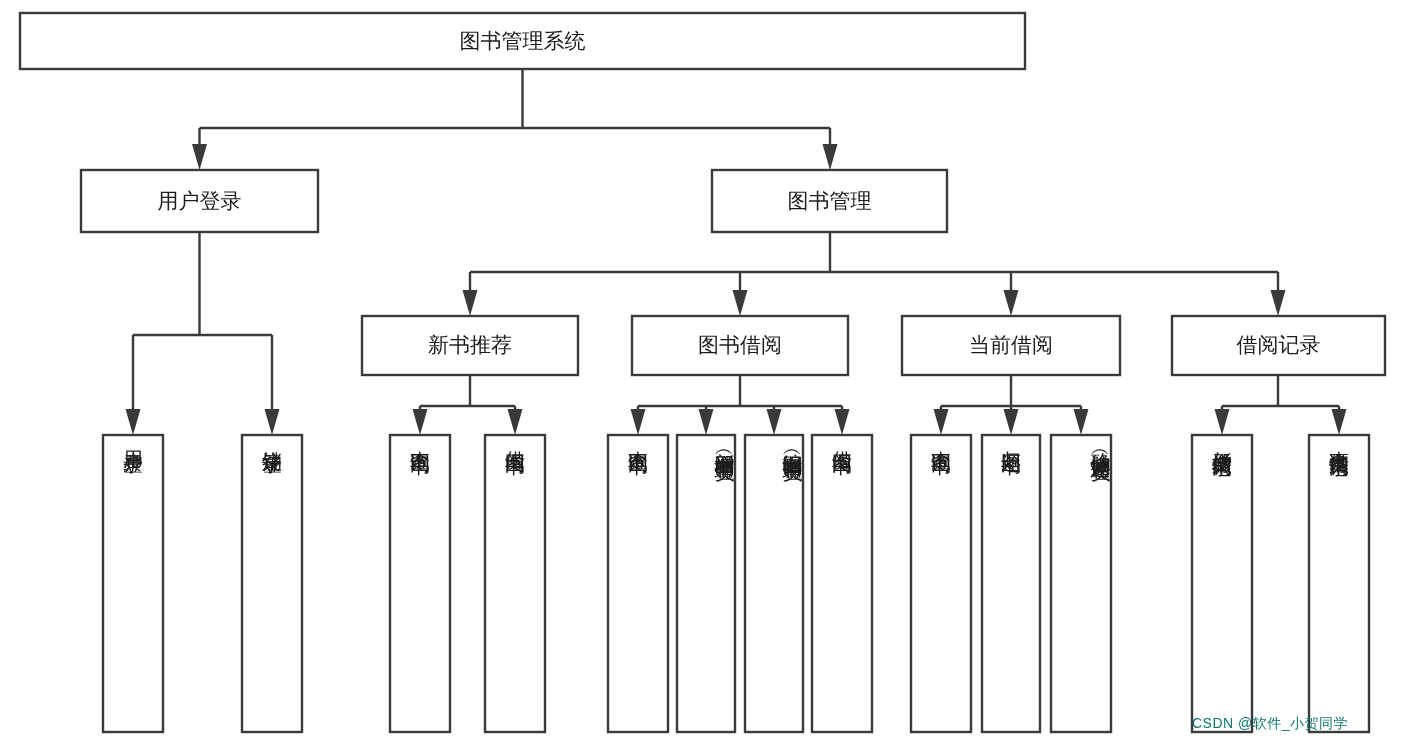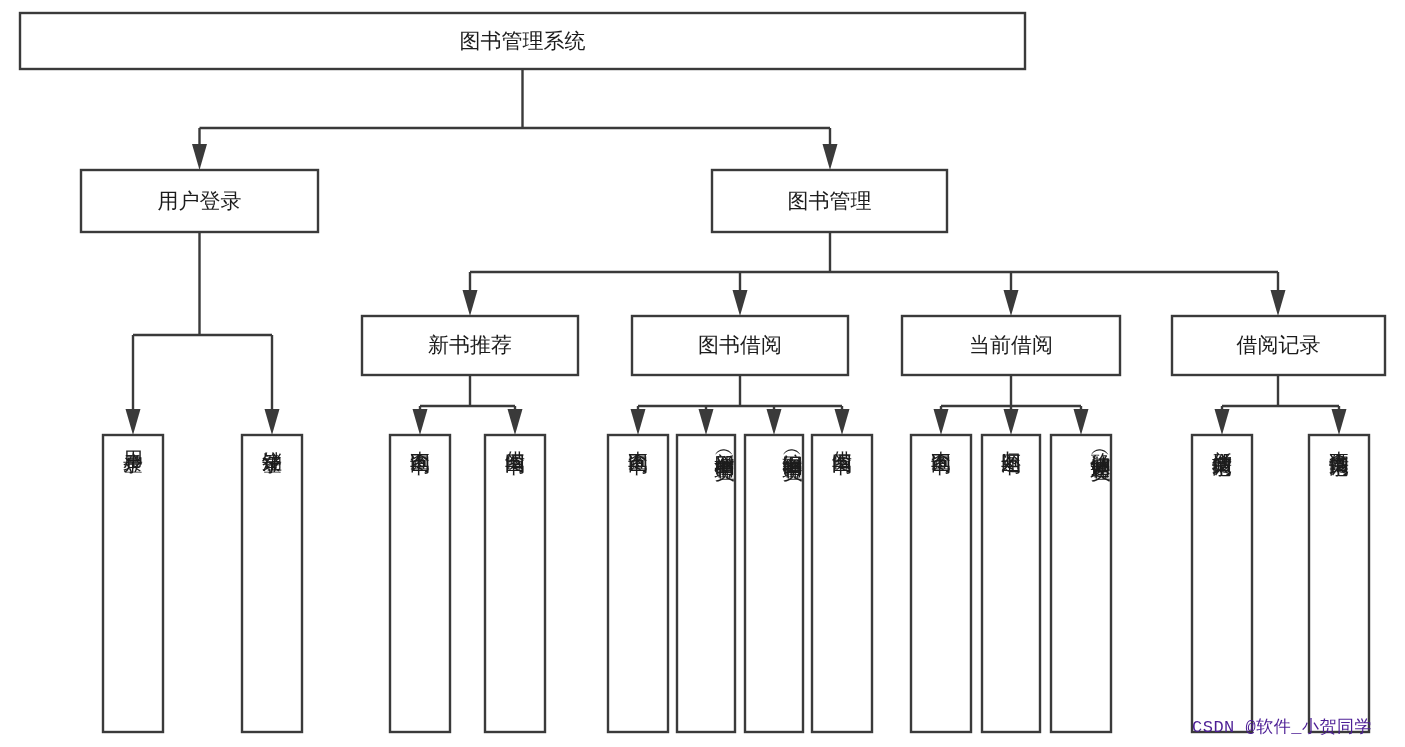--- a/index.html
+++ b/index.html
@@ -66,23 +66,23 @@
     display: flex;
     align-items: center;
     justify-content: flex-start;
     pointer-events: none;
     white-space: nowrap;
   }
   .watermark {
     position: absolute;
     left: 1192px;
     top: 715px;
-    font-family: Liberation Mono, monospace;
-    font-size: 17px;
-    color: #4c1d95;
+    font-family: Liberation Sans, sans-serif;
+    font-size: 14px;
+    color: #0f766e;
     letter-spacing: 0.5px;
     white-space: nowrap;
     user-select: none;
   }
 </style>
 </head>
 <body>
 
 <div id="diagram-root">
 

